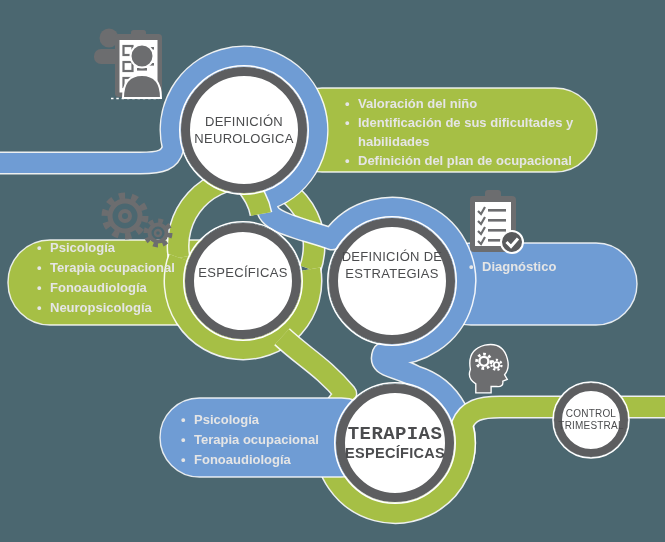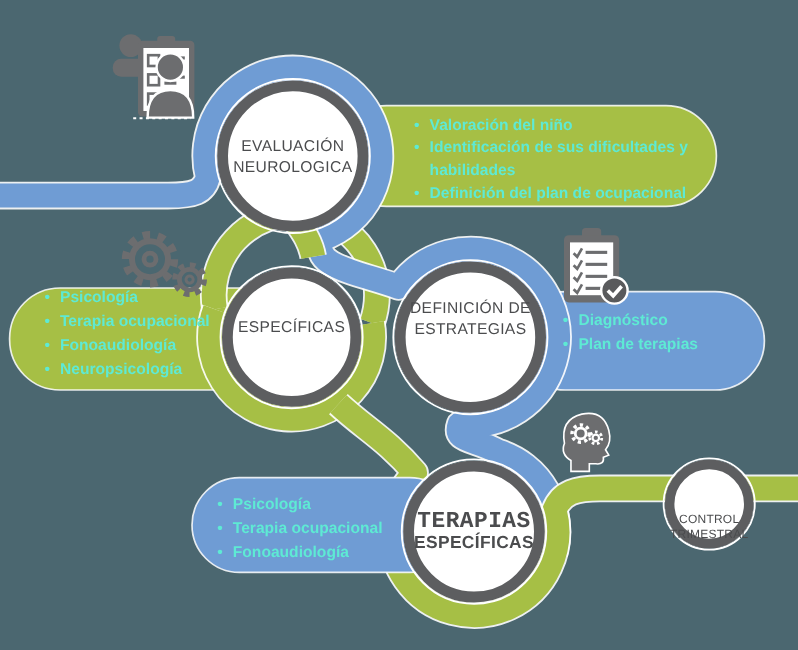--- a/index.html
+++ b/index.html
@@ -1,26 +1,26 @@
 <!DOCTYPE html>
 <html><head>
 <meta charset="utf-8">
 <style>
   html,body{margin:0;padding:0;background:#4b6770;}
   #stage{position:relative;width:665px;height:542px;overflow:hidden;
          font-family:"Liberation Sans",sans-serif;}
   #art{position:absolute;left:0;top:0;}
-  .overlay{position:absolute;color:#5eead4;}
+  .overlay{position:absolute;color:#e5e5e5;}
   .blist{font-size:13px;font-weight:700;line-height:20px;}
   .blist .li{position:relative;padding-left:14px;text-indent:0;}
   .blist .li::before{content:"•";position:absolute;left:1px;top:0;}
   .node-label{position:absolute;text-align:center;color:#4b4c4e;
               letter-spacing:.3px;font-weight:400;}
   .nl-sm{font-size:13px;line-height:17px;}
-  .nl-xs{font-size:10px;line-height:12px;font-weight:400;letter-spacing:.2px;margin-top:20px;}
+  .nl-xs{font-size:10px;line-height:12px;font-weight:400;letter-spacing:.2px;}
   .nl-big1{font-size:19px;line-height:21px;font-weight:700;letter-spacing:.4px;font-family:Liberation Mono, monospace;}
   .nl-big2{font-size:14.5px;line-height:17px;font-weight:700;letter-spacing:.3px;}
   .tight{line-height:19px;}
 </style>
 </head>
 <body>
 
 <div id="stage">
 
 <svg id="art" width="665" height="542" viewBox="0 0 665 542">
@@ -156,31 +156,30 @@
 
 <div class="overlay blist" style="left:36px;top:238px;width:205px;">
   <div class="li">Psicología</div>
   <div class="li">Terapia ocupacional</div>
   <div class="li">Fonoaudiología</div>
   <div class="li">Neuropsicología</div>
 </div>
 
 <div class="overlay blist" style="left:468px;top:257px;width:168px;">
   <div class="li">Diagnóstico</div>
-  <div class="li">Plan de terapias</div>
 </div>
 
 <div class="overlay blist" style="left:180px;top:410px;width:195px;">
   <div class="li">Psicología</div>
   <div class="li">Terapia ocupacional</div>
   <div class="li">Fonoaudiología</div>
 </div>
 
 <div class="node-label nl-sm" style="left:164px;top:113px;width:160px;">
-  <div>EVALUACIÓN</div>
+  <div>DEFINICIÓN</div>
   <div>NEUROLOGICA</div>
 </div>
 
 <div class="node-label nl-sm" style="left:163px;top:264px;width:160px;">
   <div>ESPECÍFICAS</div>
 </div>
 
 <div class="node-label nl-sm" style="left:312px;top:248px;width:160px;">
   <div>DEFINICIÓN DE</div>
   <div>ESTRATEGIAS</div>

